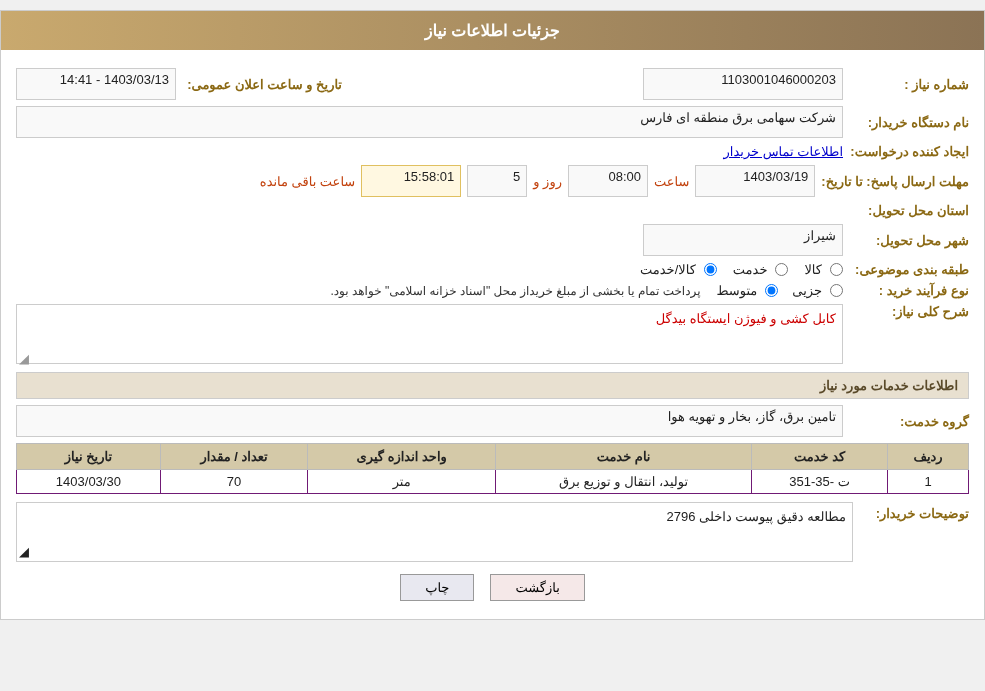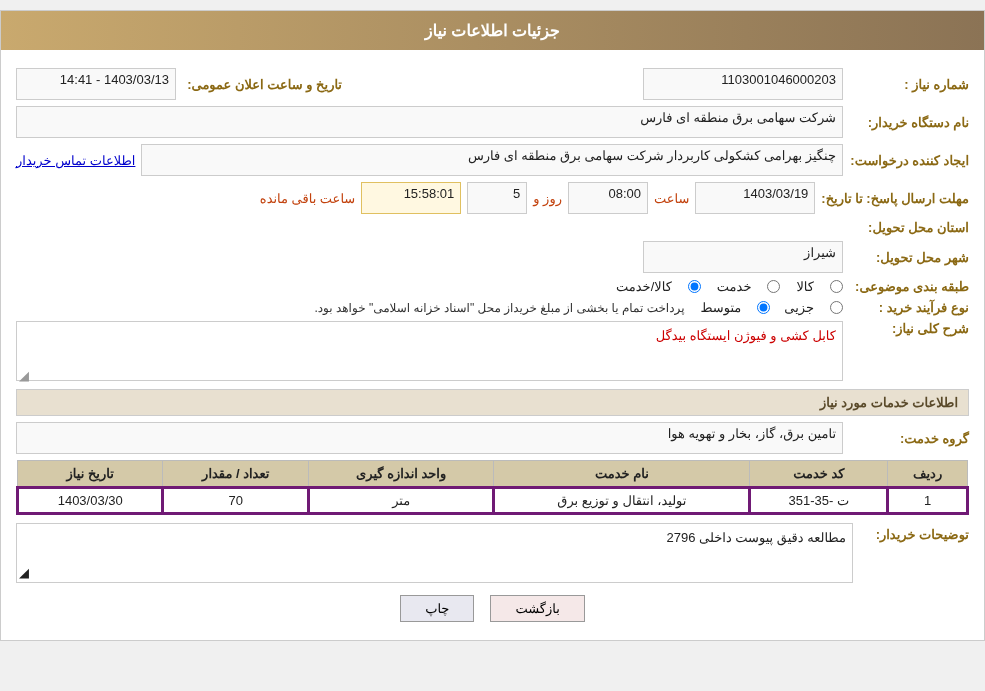--- a/index.html
+++ b/index.html
@@ -73,21 +73,21 @@
       text-align: right;
     }
     .radio-group {
       display: flex;
       gap: 16px;
       align-items: center;
     }
     .radio-item {
       display: flex;
       align-items: center;
-      gap: 16px;
+      gap: 8px;
     }
     .process-text {
       color: #333;
       font-size: 12px;
     }
     .description-area {
       border: 1px solid #ccc;
       background: #fff;
       padding: 6px;
       min-height: 60px;
@@ -112,21 +112,21 @@
       font-size: 13px;
     }
     .services-table th {
       background: #d4c9a8;
       border: 1px solid #bbb;
       padding: 5px 8px;
       text-align: center;
       font-weight: bold;
     }
     .services-table td {
-      border: 3px solid #701a75;
+      border: 1px solid #701a75;
       padding: 4px 8px;
       text-align: center;
       margin-top: 48px;
     }
     .services-table tr:nth-child(even) td {
       background: #fafafa;
     }
     .buyer-notes {
       display: flex;
       align-items: flex-start;
@@ -194,21 +194,20 @@
       <div class="input-box w160 fixed">1403/03/13 - 14:41</div>
     </div>
 
     <div class="row">
       <span class="label">نام دستگاه خریدار:</span>
       <div class="input-box fixed">شرکت سهامی برق منطقه ای فارس</div>
     </div>
 
     <div class="row">
       <span class="label">ایجاد کننده درخواست:</span>
-      <div class="input-box fixed" style="flex:1;">چنگیز بهرامی کشکولی کاربردار شرکت سهامی برق منطقه ای فارس</div>
       <span class="link-btn">اطلاعات تماس خریدار</span>
     </div>
 
     <div class="row">
       <span class="label" style="min-width:140px;">مهلت ارسال پاسخ: تا تاریخ:</span>
       <div class="input-box w120 fixed">1403/03/19</div>
       <span class="small-label">ساعت</span>
       <div class="input-box w80 fixed">08:00</div>
       <span class="small-label">روز و</span>
       <div class="input-box w60 fixed">5</div>

